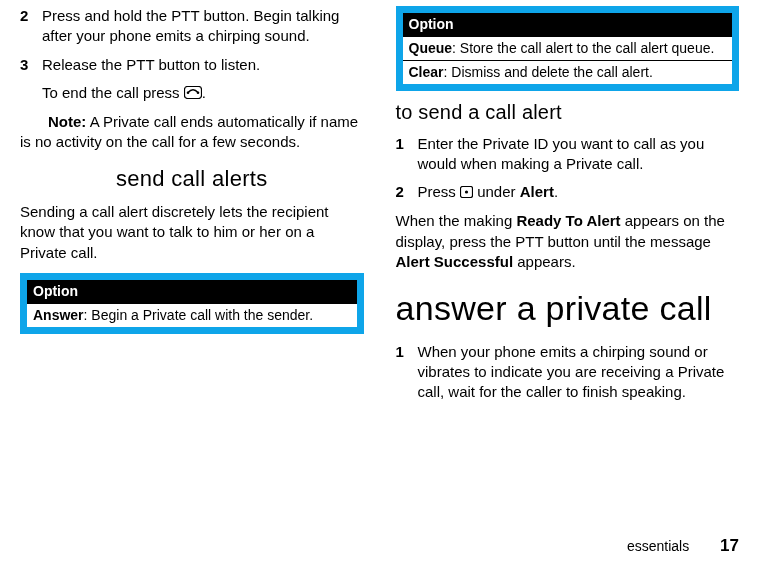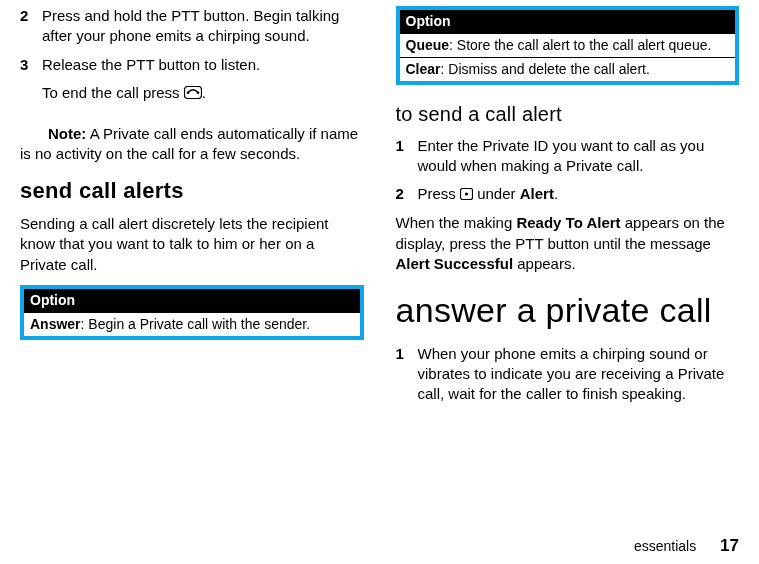--- a/index.html
+++ b/index.html
@@ -25,47 +25,48 @@
   .step {
     display: flex;
     margin-bottom: 8px;
   }
   .step-num {
     font-weight: bold;
     width: 22px;
     flex-shrink: 0;
   }
   .step-body { flex: 1; }
-  .indent { margin-left: 22px; margin-bottom: 20px; }
+  .indent { margin-left: 22px; margin-bottom: 8px; }
   .para { margin-bottom: 10px; }
   .h2 {
     font-size: 22px;
-    font-weight: bold;
+    font-weight: normal;
     margin: 12px 0 8px 0;
     letter-spacing: 0.3px;
+    text-align: center;
   }
   .h3big {
     font-size: 34px;
     font-weight: normal;
     margin: 14px 0 10px 0;
     letter-spacing: 0.3px;
   }
   .subh {
     font-size: 20px;
     font-weight: normal;
     margin: 4px 0 8px 0;
     letter-spacing: 0.2px;
   }
   .bold-inline { font-weight: bold; margin-left: 28px; }
   .narrow-bold { font-weight: bold; font-stretch: condensed; font-family: "Arial Narrow", Arial, sans-serif; }
   .tbl {
-    border: 4px solid #0ea5e9;
+    border: 7px solid #0ea5e9;
     width: 100%;
     border-collapse: collapse;
-    margin-bottom: 16px;
+    margin-bottom: 8px;
   }
   .tbl td, .tbl th {
     border: 1px solid #000;
     padding: 2px 6px;
     font-size: 14px;
     text-align: left;
   }
   .tbl th {
     background: #000;
     color: #fff;
@@ -77,21 +78,21 @@
   }
   .footer {
     position: absolute;
     bottom: 8px;
     right: 20px;
     font-size: 14px;
   }
   .footer .pgnum {
     font-weight: bold;
     font-size: 17px;
-    margin-left: 20px;
+    margin-left: 27px;
   }
   .nbcell { white-space: normal; }
 </style>
 </head>
 <body>
 
 <div class="page">
 
   <div class="col">
 

